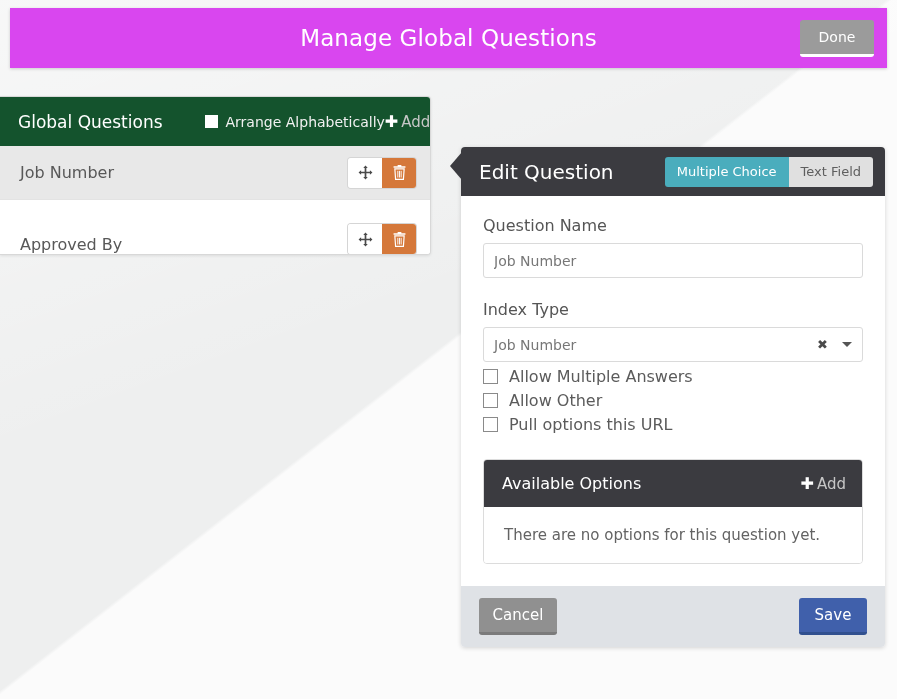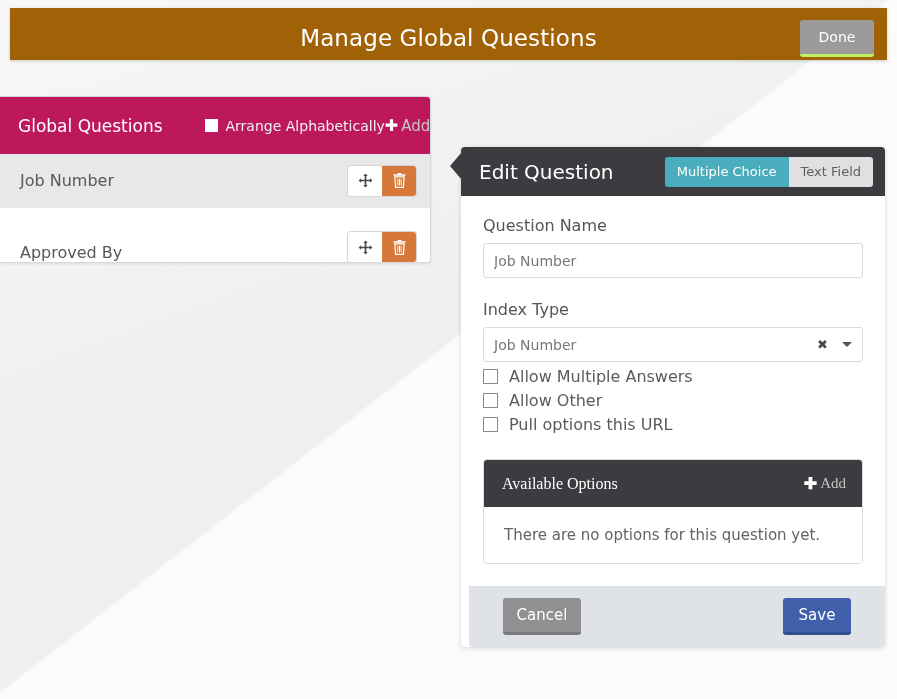--- a/index.html
+++ b/index.html
@@ -29,22 +29,22 @@
     background: linear-gradient(160deg, rgba(255,255,255,0.55) 0%, rgba(255,255,255,0) 45%);
     z-index: 0;
   }
 
   
   #topbar {
     position: absolute;
     left: 10px;
     top: 8px;
     width: 877px;
-    height: 52px;
-    background: #a16207;
+    height: 60px;
+    background: #d946ef;
     z-index: 5;
     box-shadow: 0 1px 3px rgba(0,0,0,0.18);
   }
   #topbar-title {
     position: absolute;
     left: 0; right: 0;
     top: 0;
     line-height: 60px;
     text-align: center;
     color: #ffffff;
@@ -52,21 +52,21 @@
     letter-spacing: 0.1px;
   }
   #done-button {
     position: absolute;
     right: 13px;
     top: 12px;
     width: 74px;
     height: 37px;
     background: #9b9b9b;
     border: none;
-    border-bottom: 3px solid #bef264;
+    border-bottom: 3px solid #ffffff;
     border-radius: 3px;
     color: #ffffff;
     font-size: 14px;
     font-family: inherit;
     cursor: pointer;
     padding: 0;
   }
 
   
   #left-panel {
@@ -76,22 +76,22 @@
     width: 430px;
     z-index: 5;
     background: #ffffff;
     border: 1px solid #d8d8d8;
     border-left: none;
     border-radius: 0 4px 4px 0;
     box-shadow: 0 1px 3px rgba(0,0,0,0.09);
     overflow: hidden;
   }
   #left-panel-header {
-    height: 57px;
-    background: #be185d;
+    height: 49px;
+    background: #14532d;
     display: flex;
     align-items: center;
     padding: 0 14px 0 18px;
     box-sizing: border-box;
   }
   #left-panel-title {
     color: #ffffff;
     font-size: 17px;
     white-space: nowrap;
   }
@@ -313,21 +313,20 @@
     border-radius: 4px;
     overflow: hidden;
   }
   #options-card-header {
     height: 47px;
     background: #3b3b40;
     display: flex;
     align-items: center;
     padding: 0 16px 0 18px;
     box-sizing: border-box;
-    font-family: Liberation Serif, serif;
   }
   #options-card-title {
     color: #ffffff;
     font-size: 16px;
   }
   #options-add-link {
     margin-left: auto;
     color: #c6c6c6;
     font-size: 15px;
     cursor: pointer;
@@ -343,25 +342,24 @@
   }
   #options-empty {
     background: #ffffff;
     padding: 19px 20px;
     font-size: 15px;
     color: #636363;
   }
 
   #right-panel-footer {
     background: #dfe2e6;
-    padding: 12px 34px;
+    padding: 12px 18px;
     display: flex;
     align-items: center;
     border-radius: 0 0 4px 4px;
-    margin-left: 8px;
   }
   #cancel-button {
     width: 78px;
     height: 37px;
     background: #909090;
     border: none;
     border-bottom: 3px solid #7b7b7b;
     border-radius: 3px;
     color: #ffffff;
     font-size: 15px;

